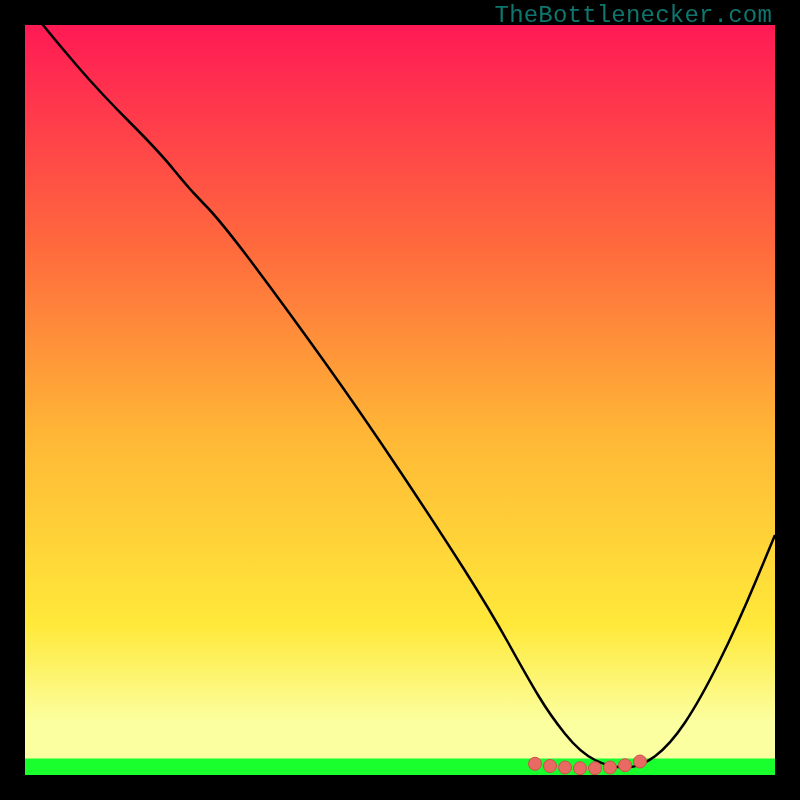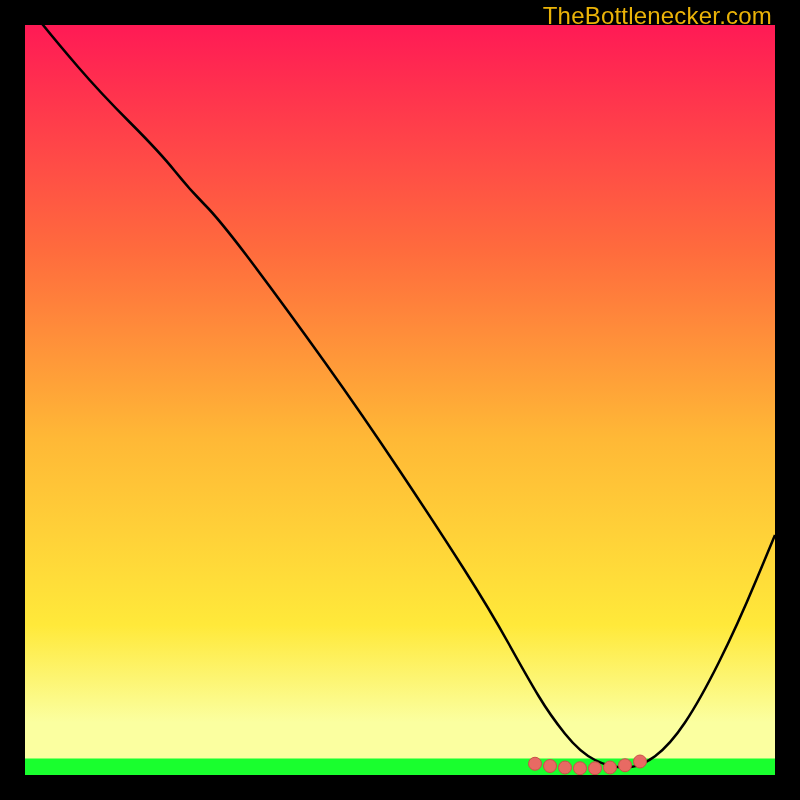--- a/index.html
+++ b/index.html
@@ -16,24 +16,25 @@
     top: 25px;
     left: 25px;
     width: 750px;
     height: 750px;
     background: #000;
   }
   .watermark {
     position: absolute;
     top: 2px;
     right: 28px;
-    color: #eab308;
+    color: #0f766e;
     font-size: 24px;
     font-weight: 500;
     letter-spacing: 0.2px;
+    font-family: Liberation Mono, monospace;
   }
   svg {
     display: block;
   }
 </style>
 </head>
 <body>
 
 <div class="watermark">TheBottlenecker.com</div>
 

